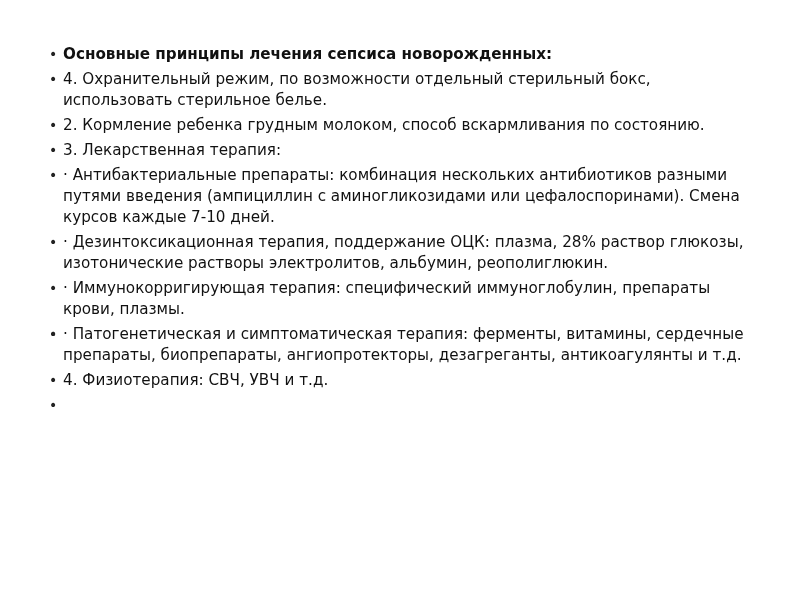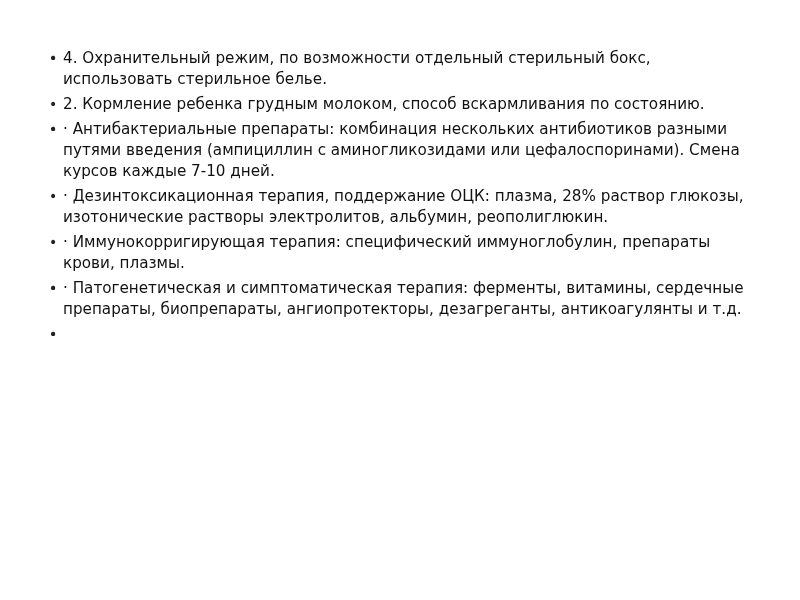--- a/index.html
+++ b/index.html
@@ -16,25 +16,25 @@
   li .bullet {
     position: absolute; left: 1px; top: 0; font-size: 14px; color: #222;
   }
   li.bold .text { font-weight: bold; }
 </style>
 </head>
 <body>
 
 <div class="slide">
   <ul>
-    <li class="bold"><span class="bullet">•</span></li>
+    <li class="bold"><span class="bullet">•</span><span class="text">Основные принципы лечения сепсиса новорожденных:</span></li>
     <li><span class="bullet">•</span><span class="text">4. Охранительный режим, по возможности отдельный стерильный бокс, использовать стерильное белье.</span></li>
     <li><span class="bullet">•</span><span class="text">2. Кормление ребенка грудным молоком, способ вскармливания по состоянию.</span></li>
-    <li><span class="bullet">•</span></li>
+    <li><span class="bullet">•</span><span class="text">3. Лекарственная терапия:</span></li>
     <li><span class="bullet">•</span><span class="text">· Антибактериальные препараты: комбинация нескольких антибиотиков разными путями введения (ампициллин с аминогликозидами или цефалоспоринами). Смена курсов каждые 7-10 дней.</span></li>
     <li><span class="bullet">•</span><span class="text">· Дезинтоксикационная терапия, поддержание ОЦК: плазма, 28% раствор глюкозы, изотонические растворы электролитов, альбумин, реополиглюкин.</span></li>
     <li><span class="bullet">•</span><span class="text">· Иммунокорригирующая терапия: специфический иммуноглобулин, препараты крови, плазмы.</span></li>
     <li><span class="bullet">•</span></li>
     <li><span class="bullet">•</span><span class="text">· Патогенетическая и симптоматическая терапия: ферменты, витамины, сердечные препараты, биопрепараты, ангиопротекторы, дезагреганты, антикоагулянты и т.д.</span></li>
-    <li><span class="bullet">•</span></li>
+    <li><span class="bullet">•</span><span class="text">4. Физиотерапия: СВЧ, УВЧ и т.д.</span></li>
     <li><span class="bullet">•</span></li>
   </ul>
 </div>
 
 </body></html>

